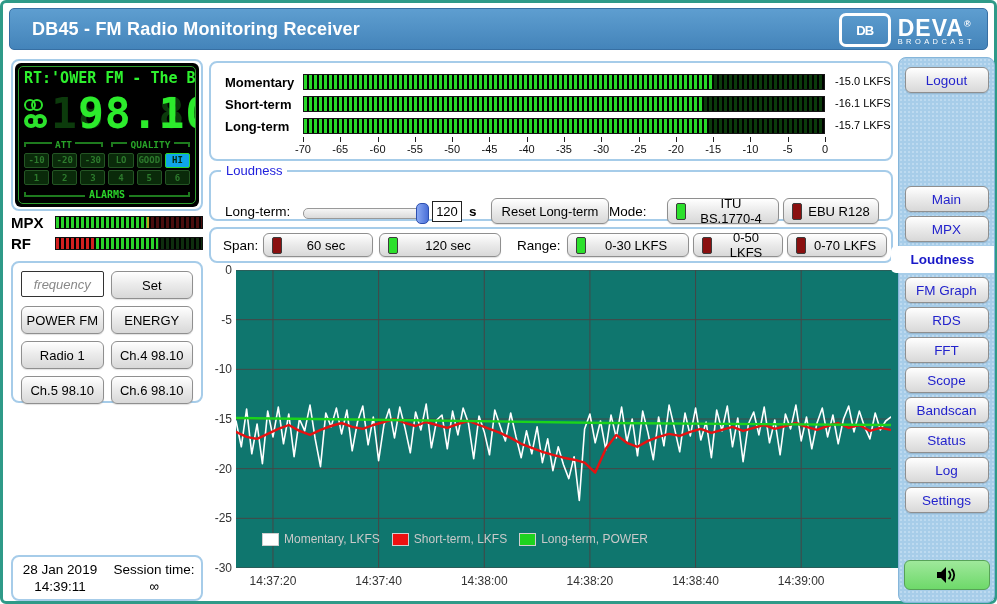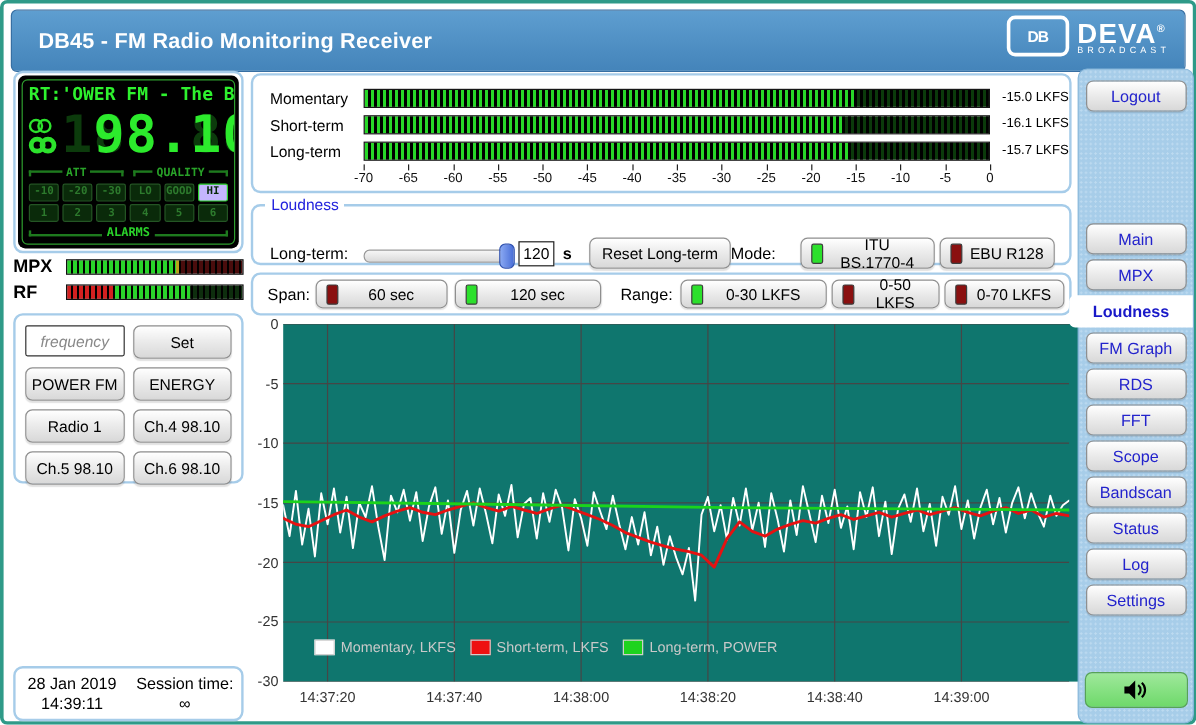--- a/index.html
+++ b/index.html
@@ -1,20 +1,20 @@
 <!DOCTYPE html>
 <html><head>
 <meta charset="utf-8">
 <style>
   html,body{margin:0;padding:0;background:#fff;}
   body{width:997px;height:604px;font-family:"Liberation Sans",sans-serif;position:relative;overflow:hidden;}
   .frame{position:absolute;inset:0;border:3px solid #2f9a88;border-radius:6px;background:#fff;box-sizing:border-box;}
 
   
-  .header{position:absolute;left:6px;top:5px;right:6px;height:52px;background:linear-gradient(#5e9ed0,#4484ba);
+  .header{position:absolute;left:6px;top:5px;right:6px;height:42px;background:linear-gradient(#5e9ed0,#4484ba);
           border:1px solid #376fa3;border-radius:5px;display:flex;align-items:center;box-sizing:border-box;}
   .header .title{color:#fff;font-size:18px;font-weight:bold;padding-left:22px;letter-spacing:.2px;}
   .logo{position:absolute;right:12px;top:4px;display:flex;align-items:center;gap:7px;}
   .dbbox{width:46px;height:28px;border:3px solid #fff;border-radius:7px;display:flex;align-items:center;justify-content:center;}
   .dbbox span{color:#fff;font-weight:bold;font-size:13px;letter-spacing:-1px;}
   .deva-name{color:#fff;font-weight:bold;font-size:23px;line-height:20px;letter-spacing:1px;}
   .deva-name sup{font-size:9px;}
   .deva-sub{color:#fff;font-size:7.5px;letter-spacing:3.4px;line-height:9px;}
 
   
@@ -46,21 +46,21 @@
   .digits .dim{color:#0c3b0c;}
   .digits .lit{color:#2ceb2c;}
   .bkt-row{display:grid;grid-template-columns:1fr 1fr;gap:8px;height:13px;}
   .bkt{display:flex;align-items:center;gap:3px;color:#28a228;font-size:9.5px;font-weight:bold;}
   .bkt .ln{flex:1;height:5px;box-sizing:border-box;border-top:2px solid #1e7a1e;}
   .bkt .ln.l{border-left:2px solid #1e7a1e;}
   .bkt .ln.r{border-right:2px solid #1e7a1e;}
   .cells6{display:grid;grid-template-columns:repeat(6,1fr);gap:3px;height:16px;margin-top:2px;}
   .cell{background:#0a2a0a;border:1px solid #245524;border-radius:2px;color:#2d7a2d;font-size:9px;font-weight:bold;
         display:flex;align-items:center;justify-content:center;font-family:"DejaVu Sans Mono",monospace;}
-  .cell.onq{background:#c4b5fd;color:#052805;border-color:#2cd42c;}
+  .cell.onq{background:#0ea5e9;color:#052805;border-color:#2cd42c;}
   .alarms{display:flex;align-items:center;gap:4px;color:#2ad22a;font-size:10px;font-weight:bold;height:13px;margin-top:3px;}
   .alarms .ln{flex:1;height:5px;box-sizing:border-box;border-bottom:2px solid #1e7a1e;}
   .alarms .ln.l{border-left:2px solid #1e7a1e;}
   .alarms .ln.r{border-right:2px solid #1e7a1e;}
 
   
   .small-meters{position:absolute;left:8px;top:212px;width:192px;height:40px;}
   .smrow{position:absolute;left:0;height:15px;display:flex;align-items:center;width:100%;}
   .smrow .smlabel{width:44px;font-weight:bold;font-size:15px;color:#000;}
   .smbar{position:relative;flex:1;height:13px;border:1px solid #101010;box-sizing:border-box;background:#200;}
@@ -73,21 +73,21 @@
               font-style:italic;color:#777;box-sizing:border-box;width:100%;font-family:"Liberation Sans",sans-serif;}
   .freq-input::placeholder{font-style:italic;color:#888;}
 
   
   .clock{left:8px;top:552px;width:192px;height:46px;display:grid;grid-template-columns:1fr 1fr;align-items:center;}
   .clock .col{text-align:center;font-size:13.5px;color:#000;line-height:17px;}
 
   
   .meterbox{left:206px;top:58px;width:684px;height:100px;}
   .mrow{position:absolute;left:0;width:100%;height:18px;}
-  .mlabel{position:absolute;left:14px;top:1px;font-weight:normal;font-size:13px;}
+  .mlabel{position:absolute;left:14px;top:1px;font-weight:bold;font-size:13px;}
   .mbar{position:absolute;left:92px;width:522px;height:16px;border:1px solid #161616;box-sizing:border-box;}
   .mbar .stripes{position:absolute;inset:0;background:repeating-linear-gradient(90deg,transparent 0 3px,#000 3px 5px);}
   .mvalue{position:absolute;left:624px;top:1px;font-size:11px;color:#000;}
   .mscale{position:absolute;left:92px;top:74px;width:522px;height:22px;}
   .mtick{position:absolute;top:0;width:1px;height:5px;background:#222;}
   .mnum{position:absolute;top:6px;transform:translateX(-50%);font-size:11px;color:#111;}
 
   
   .loudness-fs{position:absolute;left:206px;top:160px;width:684px;height:58px;border:2px solid #a6cce9;border-radius:8px;
                box-sizing:border-box;margin:0;padding:0;}

